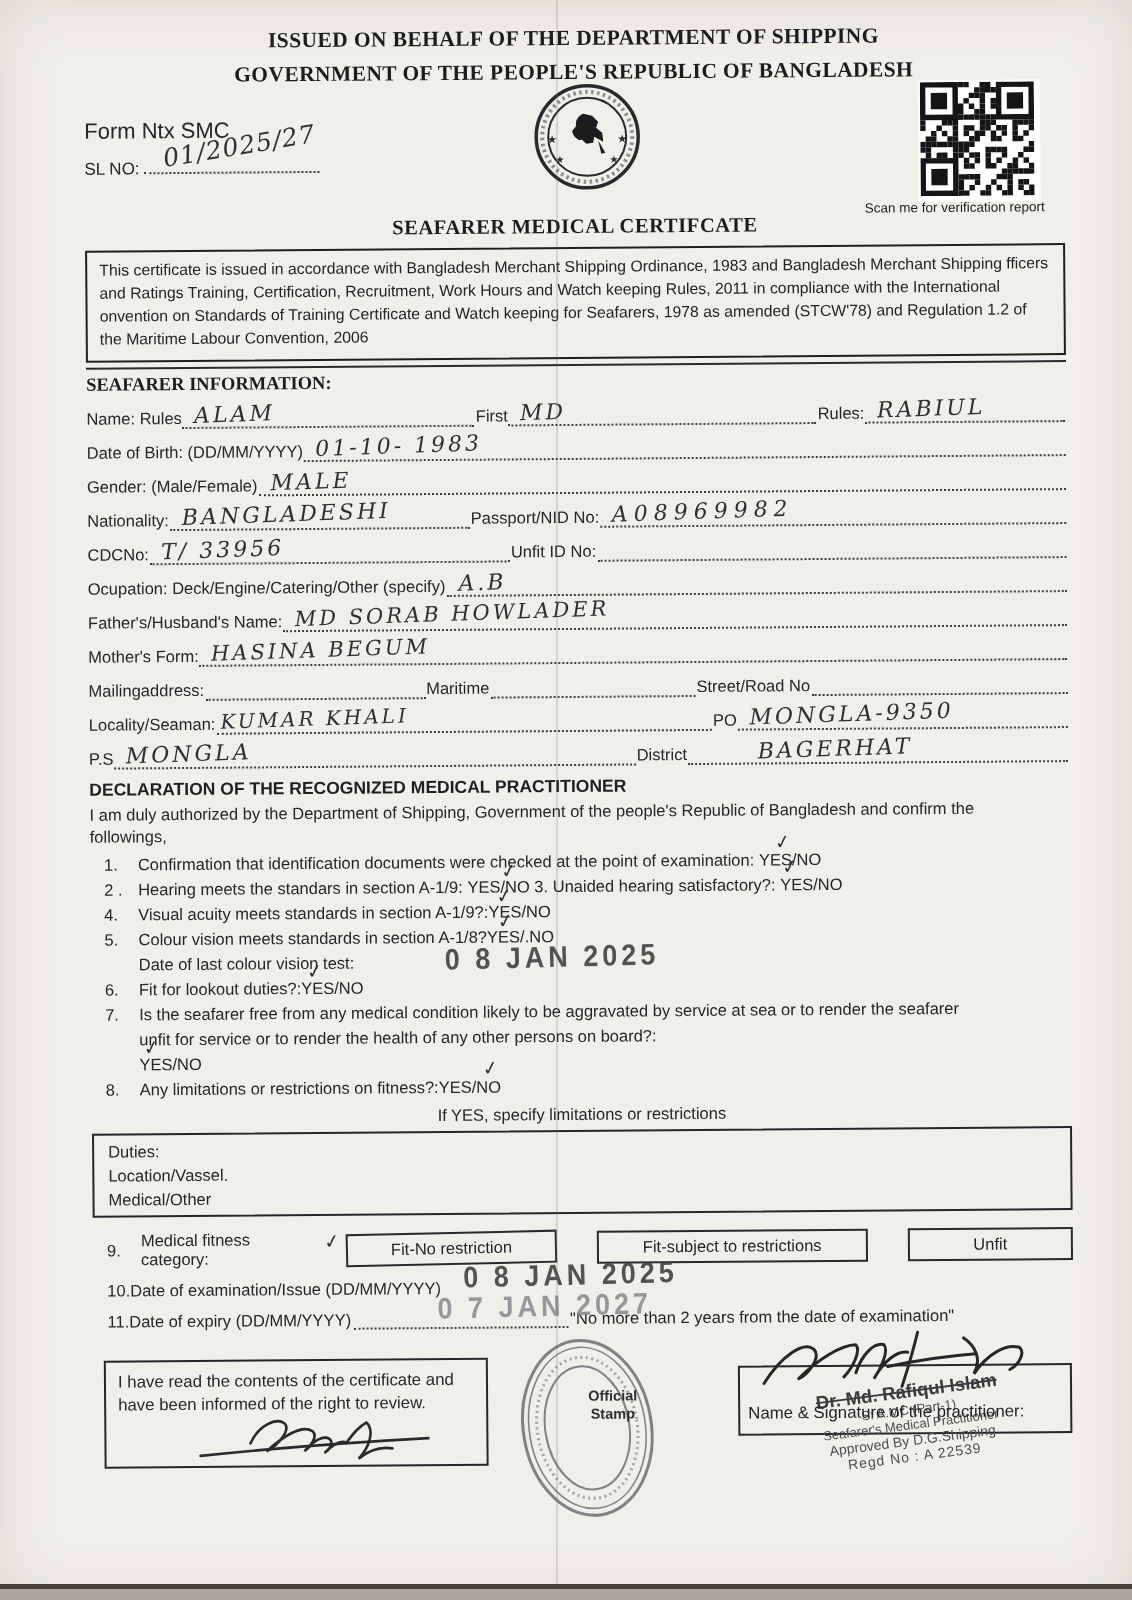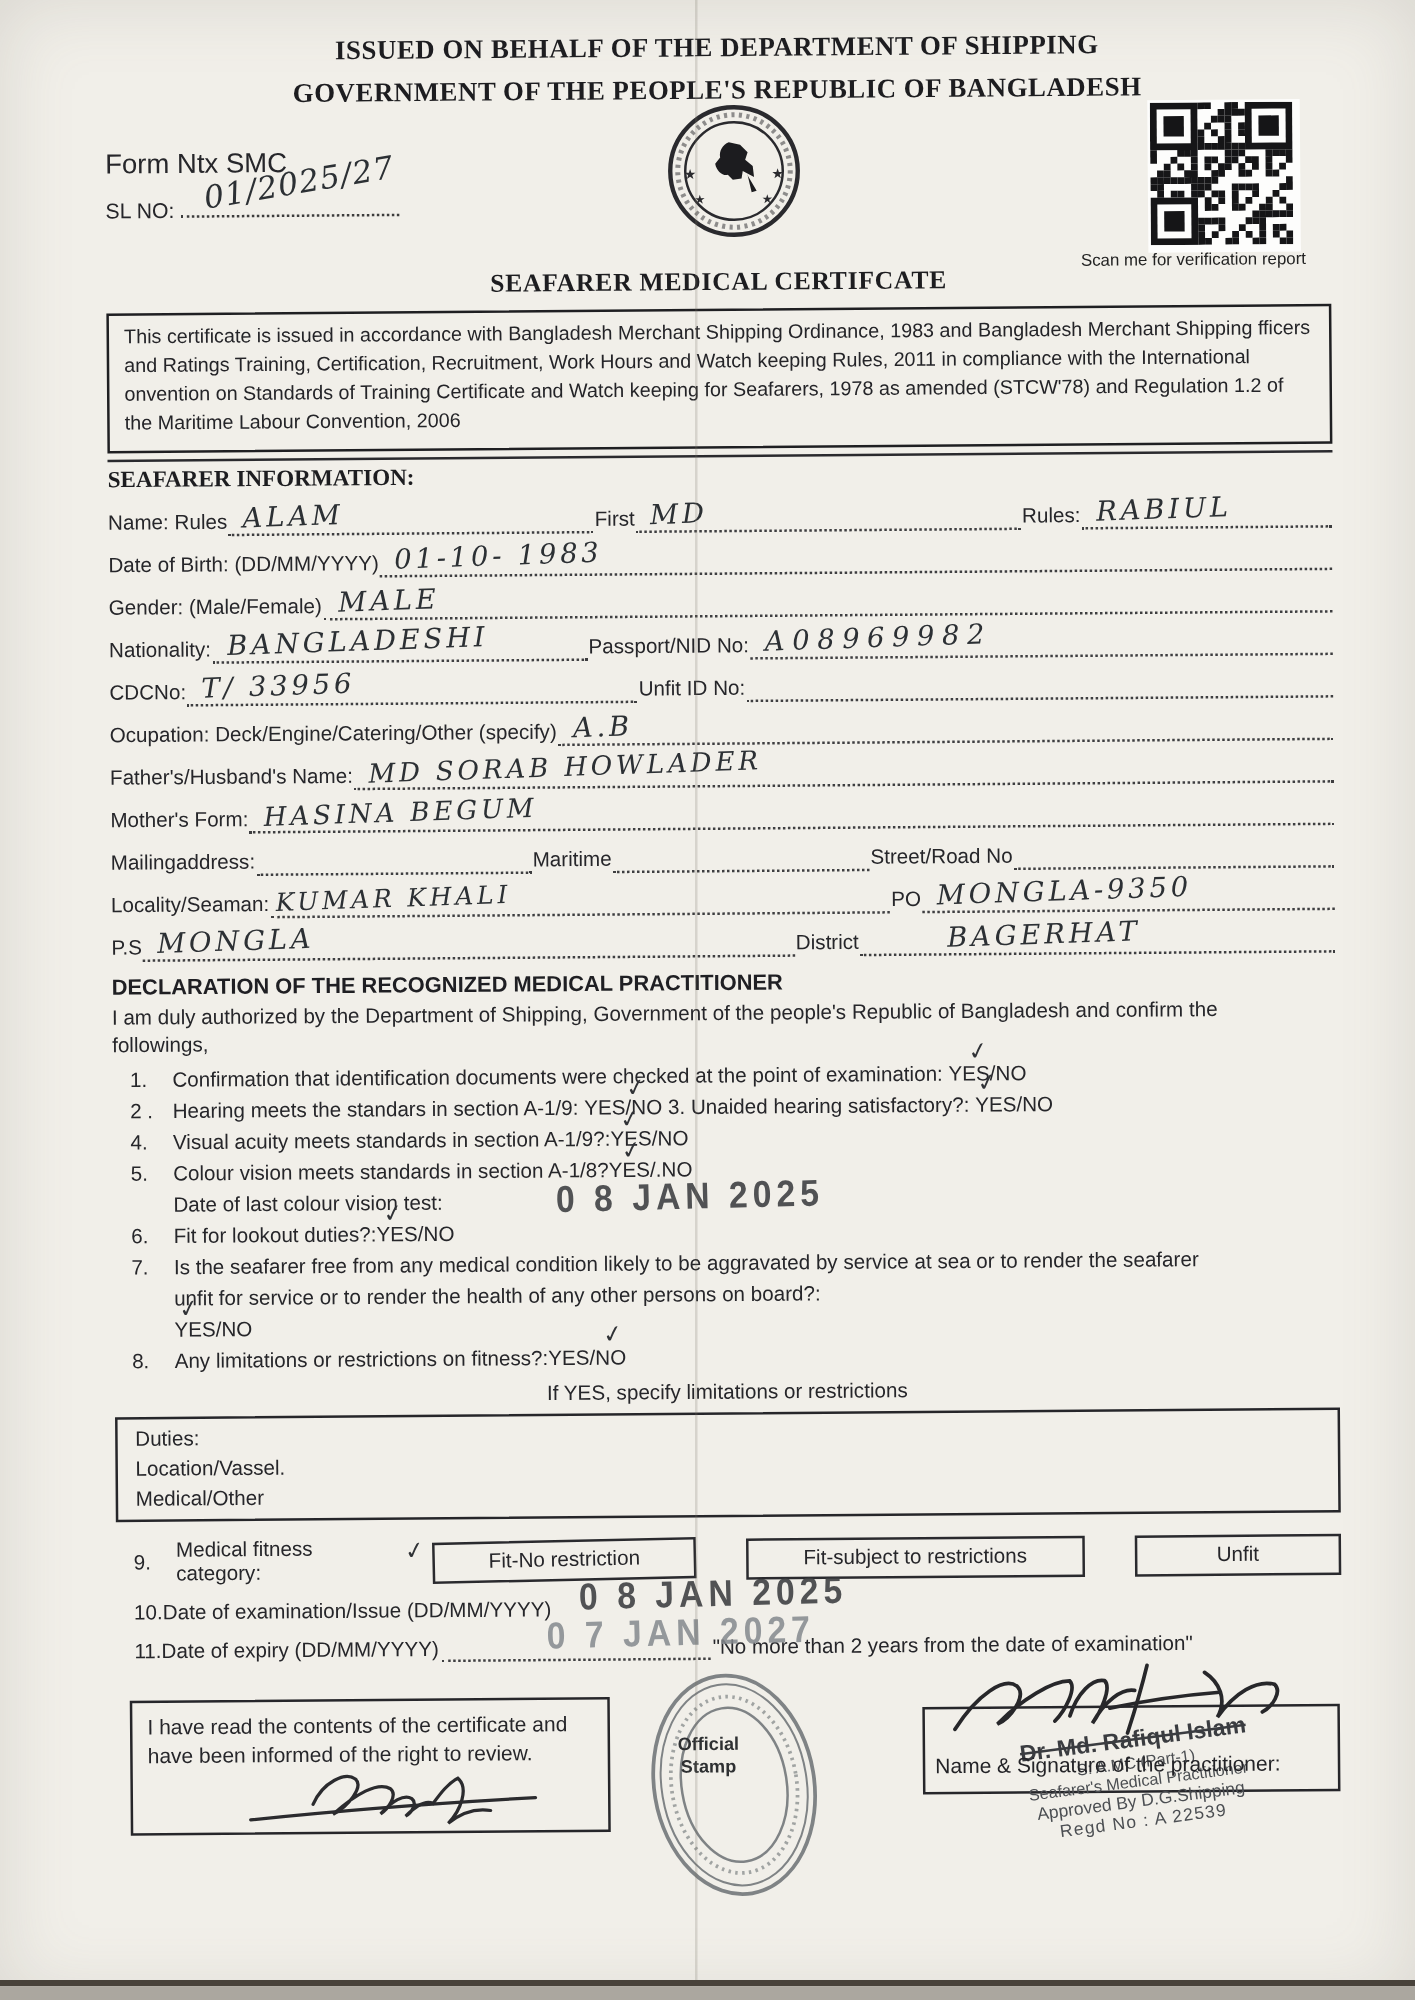--- a/index.html
+++ b/index.html
@@ -40,21 +40,21 @@
   .specify{text-align:center;font-size:16.5px;margin-top:6px;}
   .limitbox{border:2px solid #26262a;margin-top:6px;padding:4px 14px;font-size:16.5px;line-height:24px;}
   .catrow{display:flex;align-items:center;margin-top:14px;margin-left:14px;font-size:16.5px;position:relative;}
   .catbox{border:2px solid #2a2a2e;text-align:center;padding:5px 6px;font-size:16.5px;}
   .r10,.r11{display:flex;align-items:flex-end;margin-left:14px;font-size:16.5px;height:31px;position:relative;}
   .dots11{border-bottom:2px dotted #3e3e40;width:215px;height:18px;margin:0 2px;}
   .footer{position:relative;height:210px;margin-top:13px;}
   .consent{position:absolute;left:10px;top:16px;width:356px;height:86px;border:2px solid #26262a;padding:9px 12px;font-size:16.8px;line-height:1.35;}
   .consent-sig{position:absolute;left:98px;top:66px;}
   .ostamp{position:absolute;left:408px;top:-10px;}
-  .ostamp-label{position:absolute;left:448px;top:46px;text-align:center;font-size:14.5px;font-weight:700;color:#2e3032;line-height:1.25;}
+  .ostamp-label{position:absolute;left:494px;top:46px;text-align:center;font-size:14.5px;font-weight:700;color:#2e3032;line-height:1.25;}
   .pracwrap{position:absolute;left:640px;top:0;width:346px;height:180px;}
   .pracbox{position:absolute;left:4px;top:26px;width:330px;height:66px;border:2px solid #26262a;}
   .prac-sig{position:absolute;left:18px;top:-18px;}
   .docstamp{position:absolute;left:36px;top:42px;transform:rotate(-7deg);color:#4b4e52;text-align:center;width:280px;}
   .doc-name{font-size:18.5px;color:#3a3c40;font-weight:700;text-decoration:line-through;text-decoration-thickness:2px;white-space:nowrap;}
   .doc-qual{font-size:13px;margin-top:0;}
   .doc-s1{font-size:13px;}
   .doc-s2{font-size:14px;}
   .doc-s3{font-size:14px;letter-spacing:1px;}
   .prac-label{position:absolute;left:14px;top:64px;font-size:16.8px;color:#232327;white-space:nowrap;}

